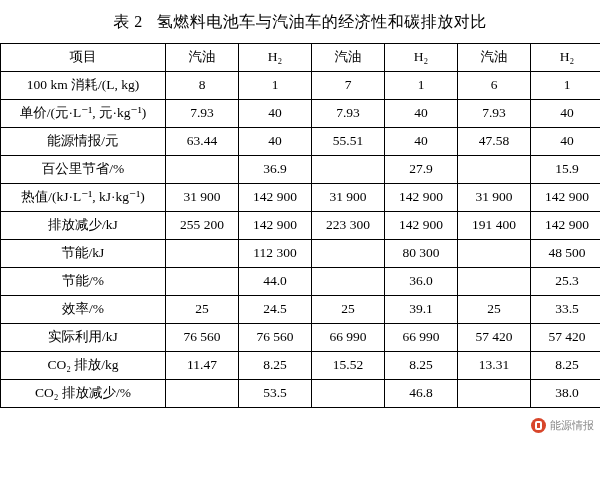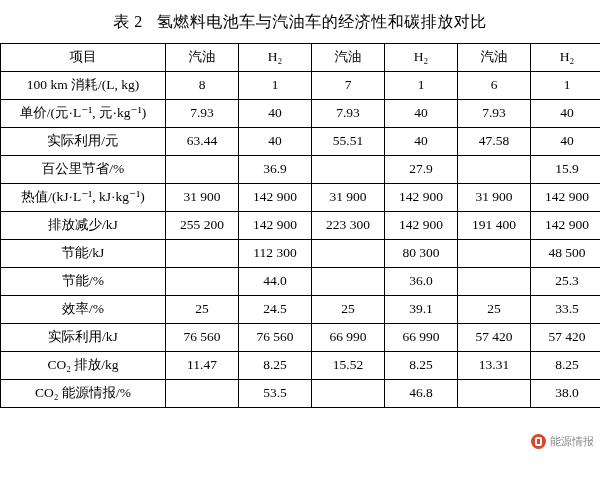--- a/index.html
+++ b/index.html
@@ -57,21 +57,21 @@
   }
   table.data td.val {
     width: 68px;
   }
   .hdr td {
     font-size: 14px;
   }
   .watermark {
     position: absolute;
     right: 6px;
-    bottom: 4px;
+    bottom: 20px;
     display: flex;
     align-items: center;
     gap: 4px;
     font-family: Liberation Serif, serif;
     font-size: 11px;
     color: #8a8a8a;
   }
   .wm-logo {
     width: 15px;
     height: 15px;
@@ -134,21 +134,21 @@
       <tr>
         <td class="rowhead">单价/(元·L⁻¹, 元·kg⁻¹)</td>
         <td class="val">7.93</td>
         <td class="val">40</td>
         <td class="val">7.93</td>
         <td class="val">40</td>
         <td class="val">7.93</td>
         <td class="val">40</td>
       </tr>
       <tr>
-        <td class="rowhead">实际利用/元</td>
+        <td class="rowhead">能源情报/元</td>
         <td class="val">63.44</td>
         <td class="val">40</td>
         <td class="val">55.51</td>
         <td class="val">40</td>
         <td class="val">47.58</td>
         <td class="val">40</td>
       </tr>
       <tr>
         <td class="rowhead">百公里节省/%</td>
         <td class="val"></td>
@@ -215,21 +215,21 @@
       <tr>
         <td class="rowhead">CO₂ 排放/kg</td>
         <td class="val">11.47</td>
         <td class="val">8.25</td>
         <td class="val">15.52</td>
         <td class="val">8.25</td>
         <td class="val">13.31</td>
         <td class="val">8.25</td>
       </tr>
       <tr>
-        <td class="rowhead">CO₂ 能源情报/%</td>
+        <td class="rowhead">CO₂ 排放减少/%</td>
         <td class="val"></td>
         <td class="val">53.5</td>
         <td class="val"></td>
         <td class="val">46.8</td>
         <td class="val"></td>
         <td class="val">38.0</td>
       </tr>
     </tbody>
   </table>
 

